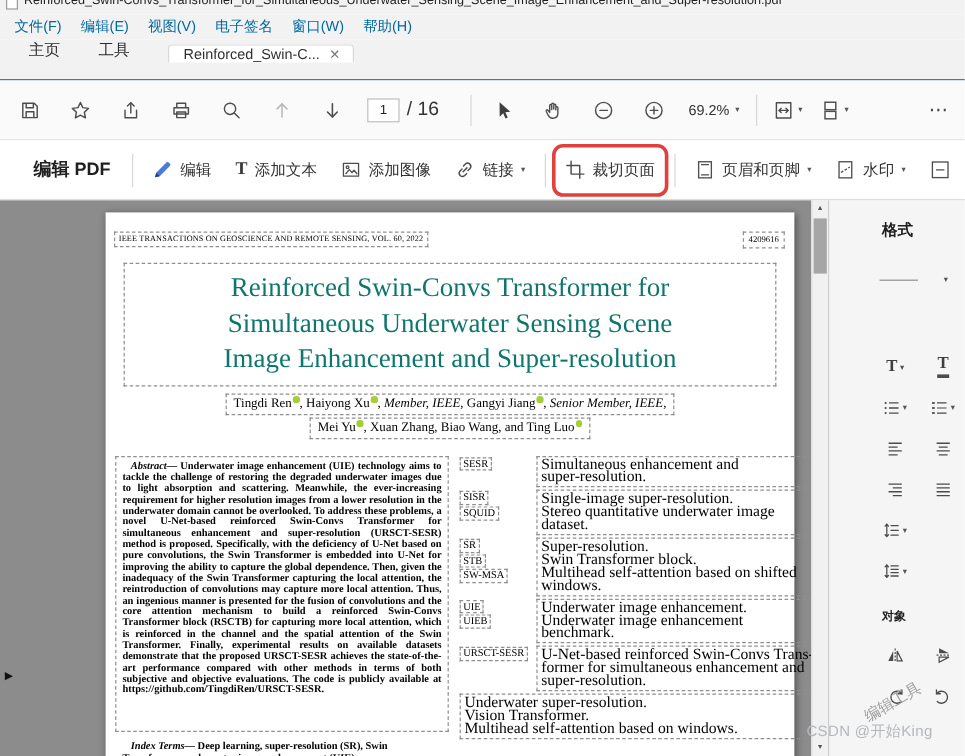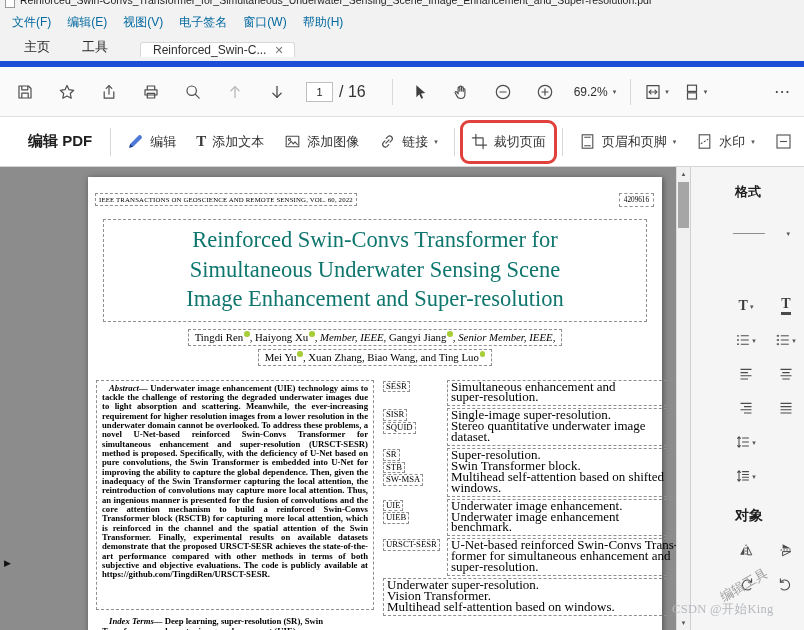--- a/index.html
+++ b/index.html
@@ -8,21 +8,21 @@
   svg{display:block;}
 
   
   .titlebar{height:12px;background:#f2f2f2;position:relative;overflow:hidden;}
   .titlebar-text{position:absolute;top:-6px;left:20px;font-size:10.5px;color:#1f1f1f;white-space:nowrap;}
   .app-icon{position:absolute;top:-4px;left:5px;width:10px;height:12px;background:#fff;border:1px solid #999;}
 
   .menubar{height:21px;background:#f2f2f2;display:flex;align-items:center;padding-left:4px;}
   .menu-item{font-size:12px;color:#0369a1;padding:0 8px;line-height:21px;cursor:default;}
 
-  .tabbar{height:34px;background:#f2f2f2;border-bottom:6px solid #1d4ed8;display:flex;align-items:center;padding-left:8px;}
+  .tabbar{height:34px;background:#f2f2f2;border-bottom:1px solid #1d4ed8;display:flex;align-items:flex-start;padding-left:8px;}
   .tab-static{font-size:13px;color:#2a2a2a;display:flex;align-items:center;padding:0 16px;}
   .doc-tab{margin-left:16px;margin-top:3px;position:relative;top:1px;background:#fff;border:1px solid #d8d8d8;border-bottom:none;border-radius:3px 3px 0 0;display:flex;align-items:center;gap:8px;padding:0 10px 0 12px;}
   .doc-tab-label{font-size:12px;color:#2f2f2f;white-space:nowrap;}
   .doc-tab-close{font-size:11px;color:#777;}
 
   
   .toolbar{height:50px;background:#fafafa;border-bottom:1px solid #e0e0e0;display:flex;align-items:center;padding:0 12px;}
   .tbtn{width:26px;height:26px;display:flex;align-items:center;justify-content:center;margin-right:16px;flex:none;border-radius:3px;}
   .tbtn.disabled path{stroke:#b9b9b9;}
   .page-box{width:27px;height:20px;border:1px solid #bfbfbf;background:#fff;font-size:11px;color:#222;text-align:center;margin-right:6px;font-family:inherit;}
@@ -81,26 +81,26 @@
   .panel{width:114px;flex:none;background:#f5f5f5;border-left:1px solid #cfcfcf;position:relative;overflow:hidden;}
   .panel-title{font-size:13px;font-weight:700;color:#1f1f1f;margin:16px 0 0 44px;}
   .font-row{margin:26px 14px 0 42px;display:flex;align-items:center;justify-content:space-between;height:12px;}
   .font-line{width:32px;height:1px;background:#8f8f8f;}
   .prows{margin:56px 0 0 40px;display:flex;flex-direction:column;row-gap:12px;}
   .prow{display:flex;align-items:center;column-gap:10px;}
   .pbtn{min-width:30px;height:22px;display:flex;align-items:center;justify-content:center;gap:2px;}
   .pT{font-family:"Liberation Serif","DejaVu Serif",serif;font-weight:700;font-size:14px;color:#3e3e3e;line-height:1;}
   .colorbar{display:block;width:10px;height:2.5px;background:#4b4b4b;margin-top:1px;}
   .tcol{display:flex;flex-direction:column;align-items:center;}
-  .obj-title{font-size:14px;font-weight:700;color:#1f1f1f;margin:20px 0 0 44px;}
+  .obj-title{font-size:10px;font-weight:700;color:#1f1f1f;margin:20px 0 0 44px;}
   .objrows{margin:14px 0 0 40px;display:flex;flex-direction:column;row-gap:12px;}
 
   
   .wm-diag{position:absolute;left:726px;top:588px;font-size:13px;color:#9e9e9e;transform:rotate(-30deg);transform-origin:0 100%;z-index:70;white-space:nowrap;}
-  .wm-csdn{position:absolute;left:672px;top:601px;font-size:12.5px;color:#b4b8bd;letter-spacing:.3px;z-index:70;white-space:nowrap;font-family:Liberation Serif, serif;}
+  .wm-csdn{position:absolute;left:672px;top:601px;font-size:12.5px;color:#b4b8bd;letter-spacing:.3px;z-index:70;white-space:nowrap;}
 </style>
 </head>
 <body>
 
 <div class="titlebar">
   <span class="app-icon"></span>
   <span class="titlebar-text">Reinforced_Swin-Convs_Transformer_for_Simultaneous_Underwater_Sensing_Scene_Image_Enhancement_and_Super-resolution.pdf</span>
 </div>
 
 <div class="menubar">

